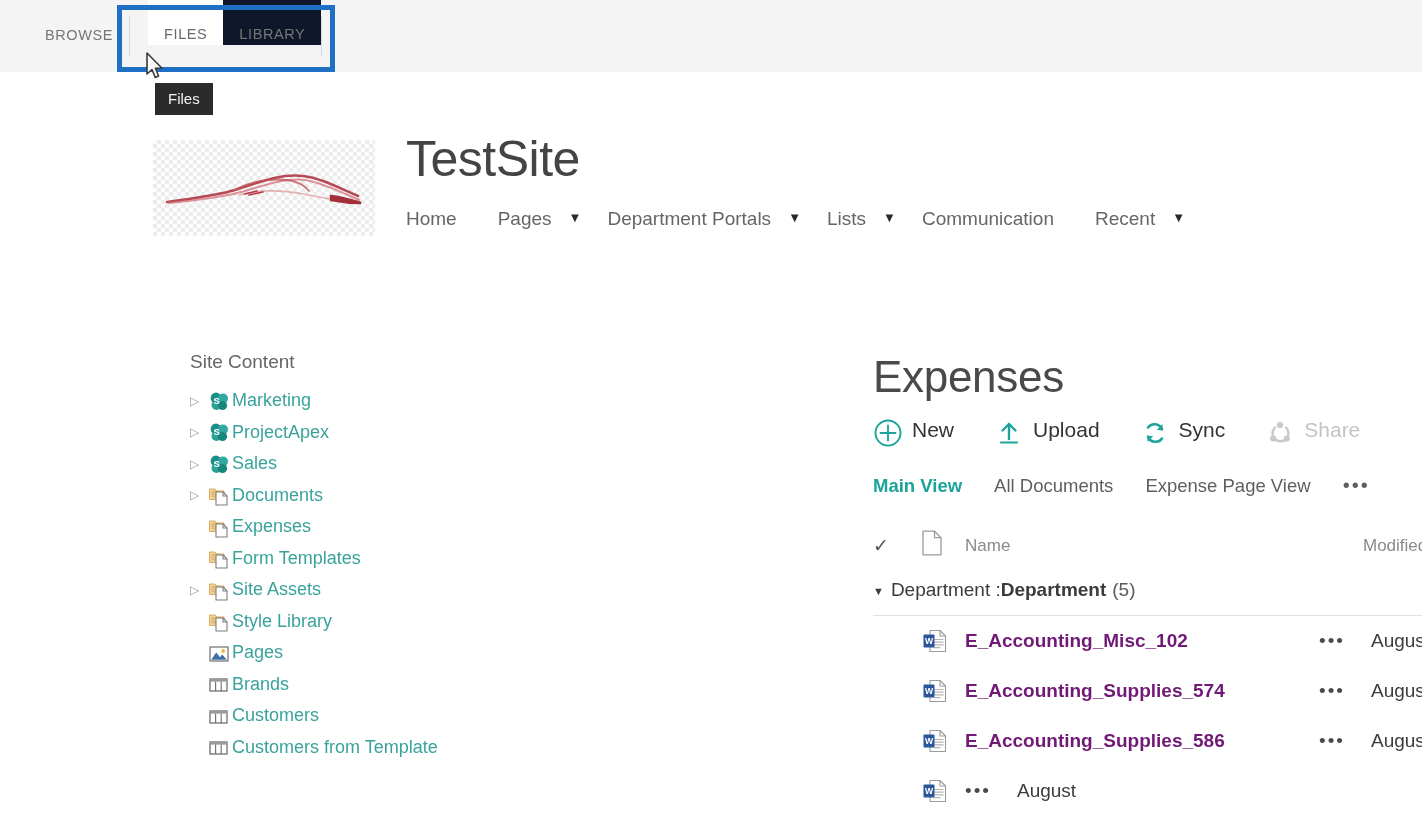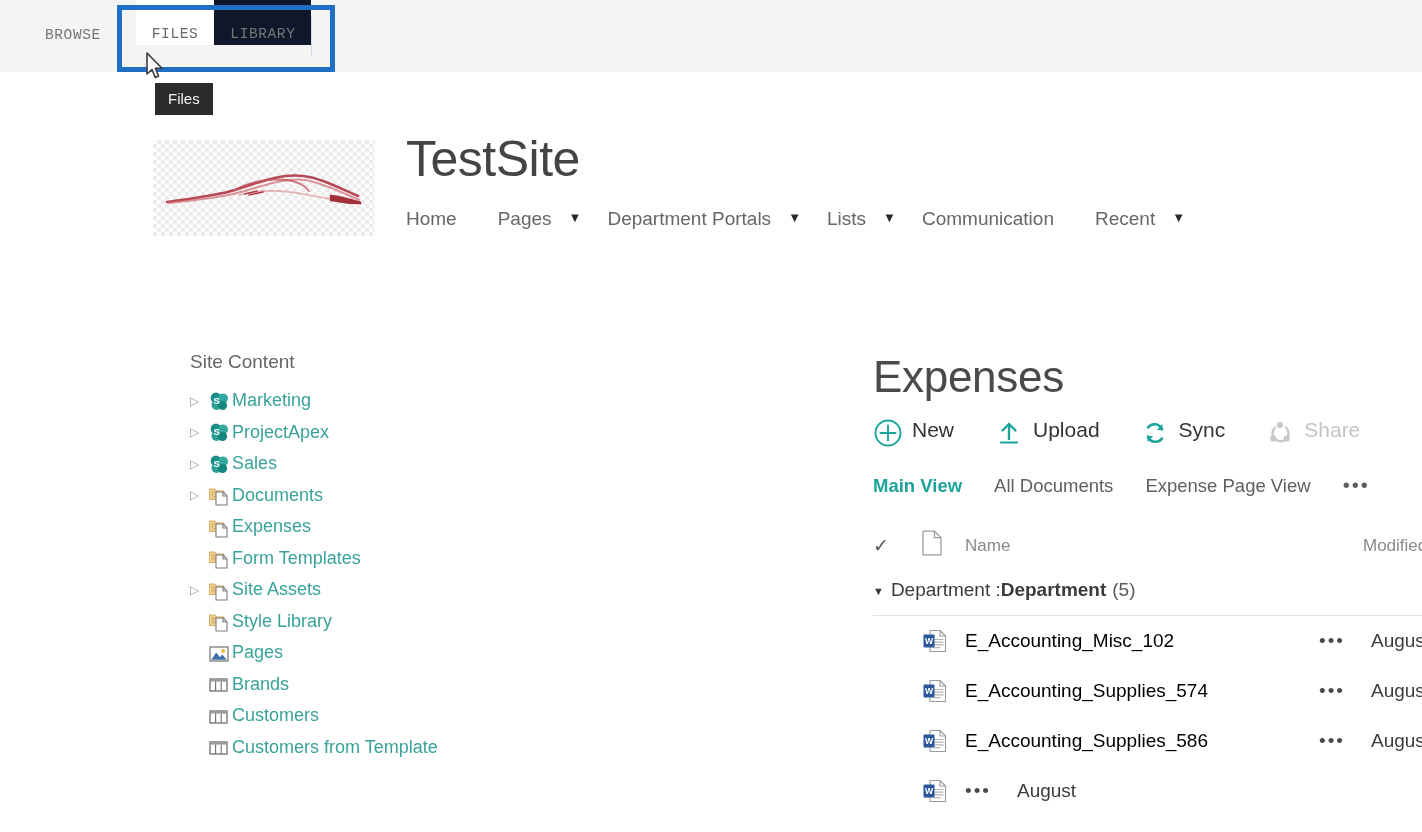--- a/index.html
+++ b/index.html
@@ -16,21 +16,21 @@
   .ribbon-bar {
     position: absolute; left: 0; top: 0; width: 1422px; height: 72px;
     background: #f4f4f4;
   }
   .ribbon-tabs {
     position: absolute; left: 0; top: 0; height: 72px;
     display: flex; align-items: flex-start;
   }
   .rtab {
     font-size: 14.5px; letter-spacing: .6px; color: #767676;
-    padding: 27px 16px 0 16px; cursor: default; white-space: nowrap; font-family: Liberation Mono, monospace;
+    padding: 27px 16px 0 16px; cursor: default; white-space: nowrap;
   }
   .rtab.browse { margin-left: 29px; }
   .rtab.files {
     background: #ffffff; color: #6a6a6a;
     height: 45px; padding-top: 26px; box-sizing: border-box;
     margin-left: 18px;
   }
   .rtab.library {
     background: #0f172a; color: #767676;
     height: 45px; padding-top: 26px; box-sizing: border-box;
@@ -145,21 +145,21 @@
 
   .rowsep { height: 1px; background: #e2e2e2; width: 100%; }
 
   .filerow {
     display: flex; align-items: center; height: 50px;
     font-size: 19px; color: #3b3b3b;
   }
   .filerow .f-check { width: 48px; flex:0 0 48px; }
   .filerow .f-icon  { width: 44px; flex:0 0 44px; }
   .filerow .f-icon svg { display:block; }
-  .filerow .f-name  { flex: 1 1 auto; color: #000000; }
+  .filerow .f-name  { flex: 1 1 auto; color: #701a75; font-weight: bold; }
   .filerow .f-dots  { width: 52px; flex:0 0 52px; color:#4a4a4a; letter-spacing:2px; font-size:19px;}
   .filerow .f-mod   { width: 62px; flex:0 0 62px; color:#3c3c3c; }
 </style>
 </head>
 <body>
 
 <div id="root">
 
   <div class="ribbon-bar">
     <div class="ribbon-tabs">

